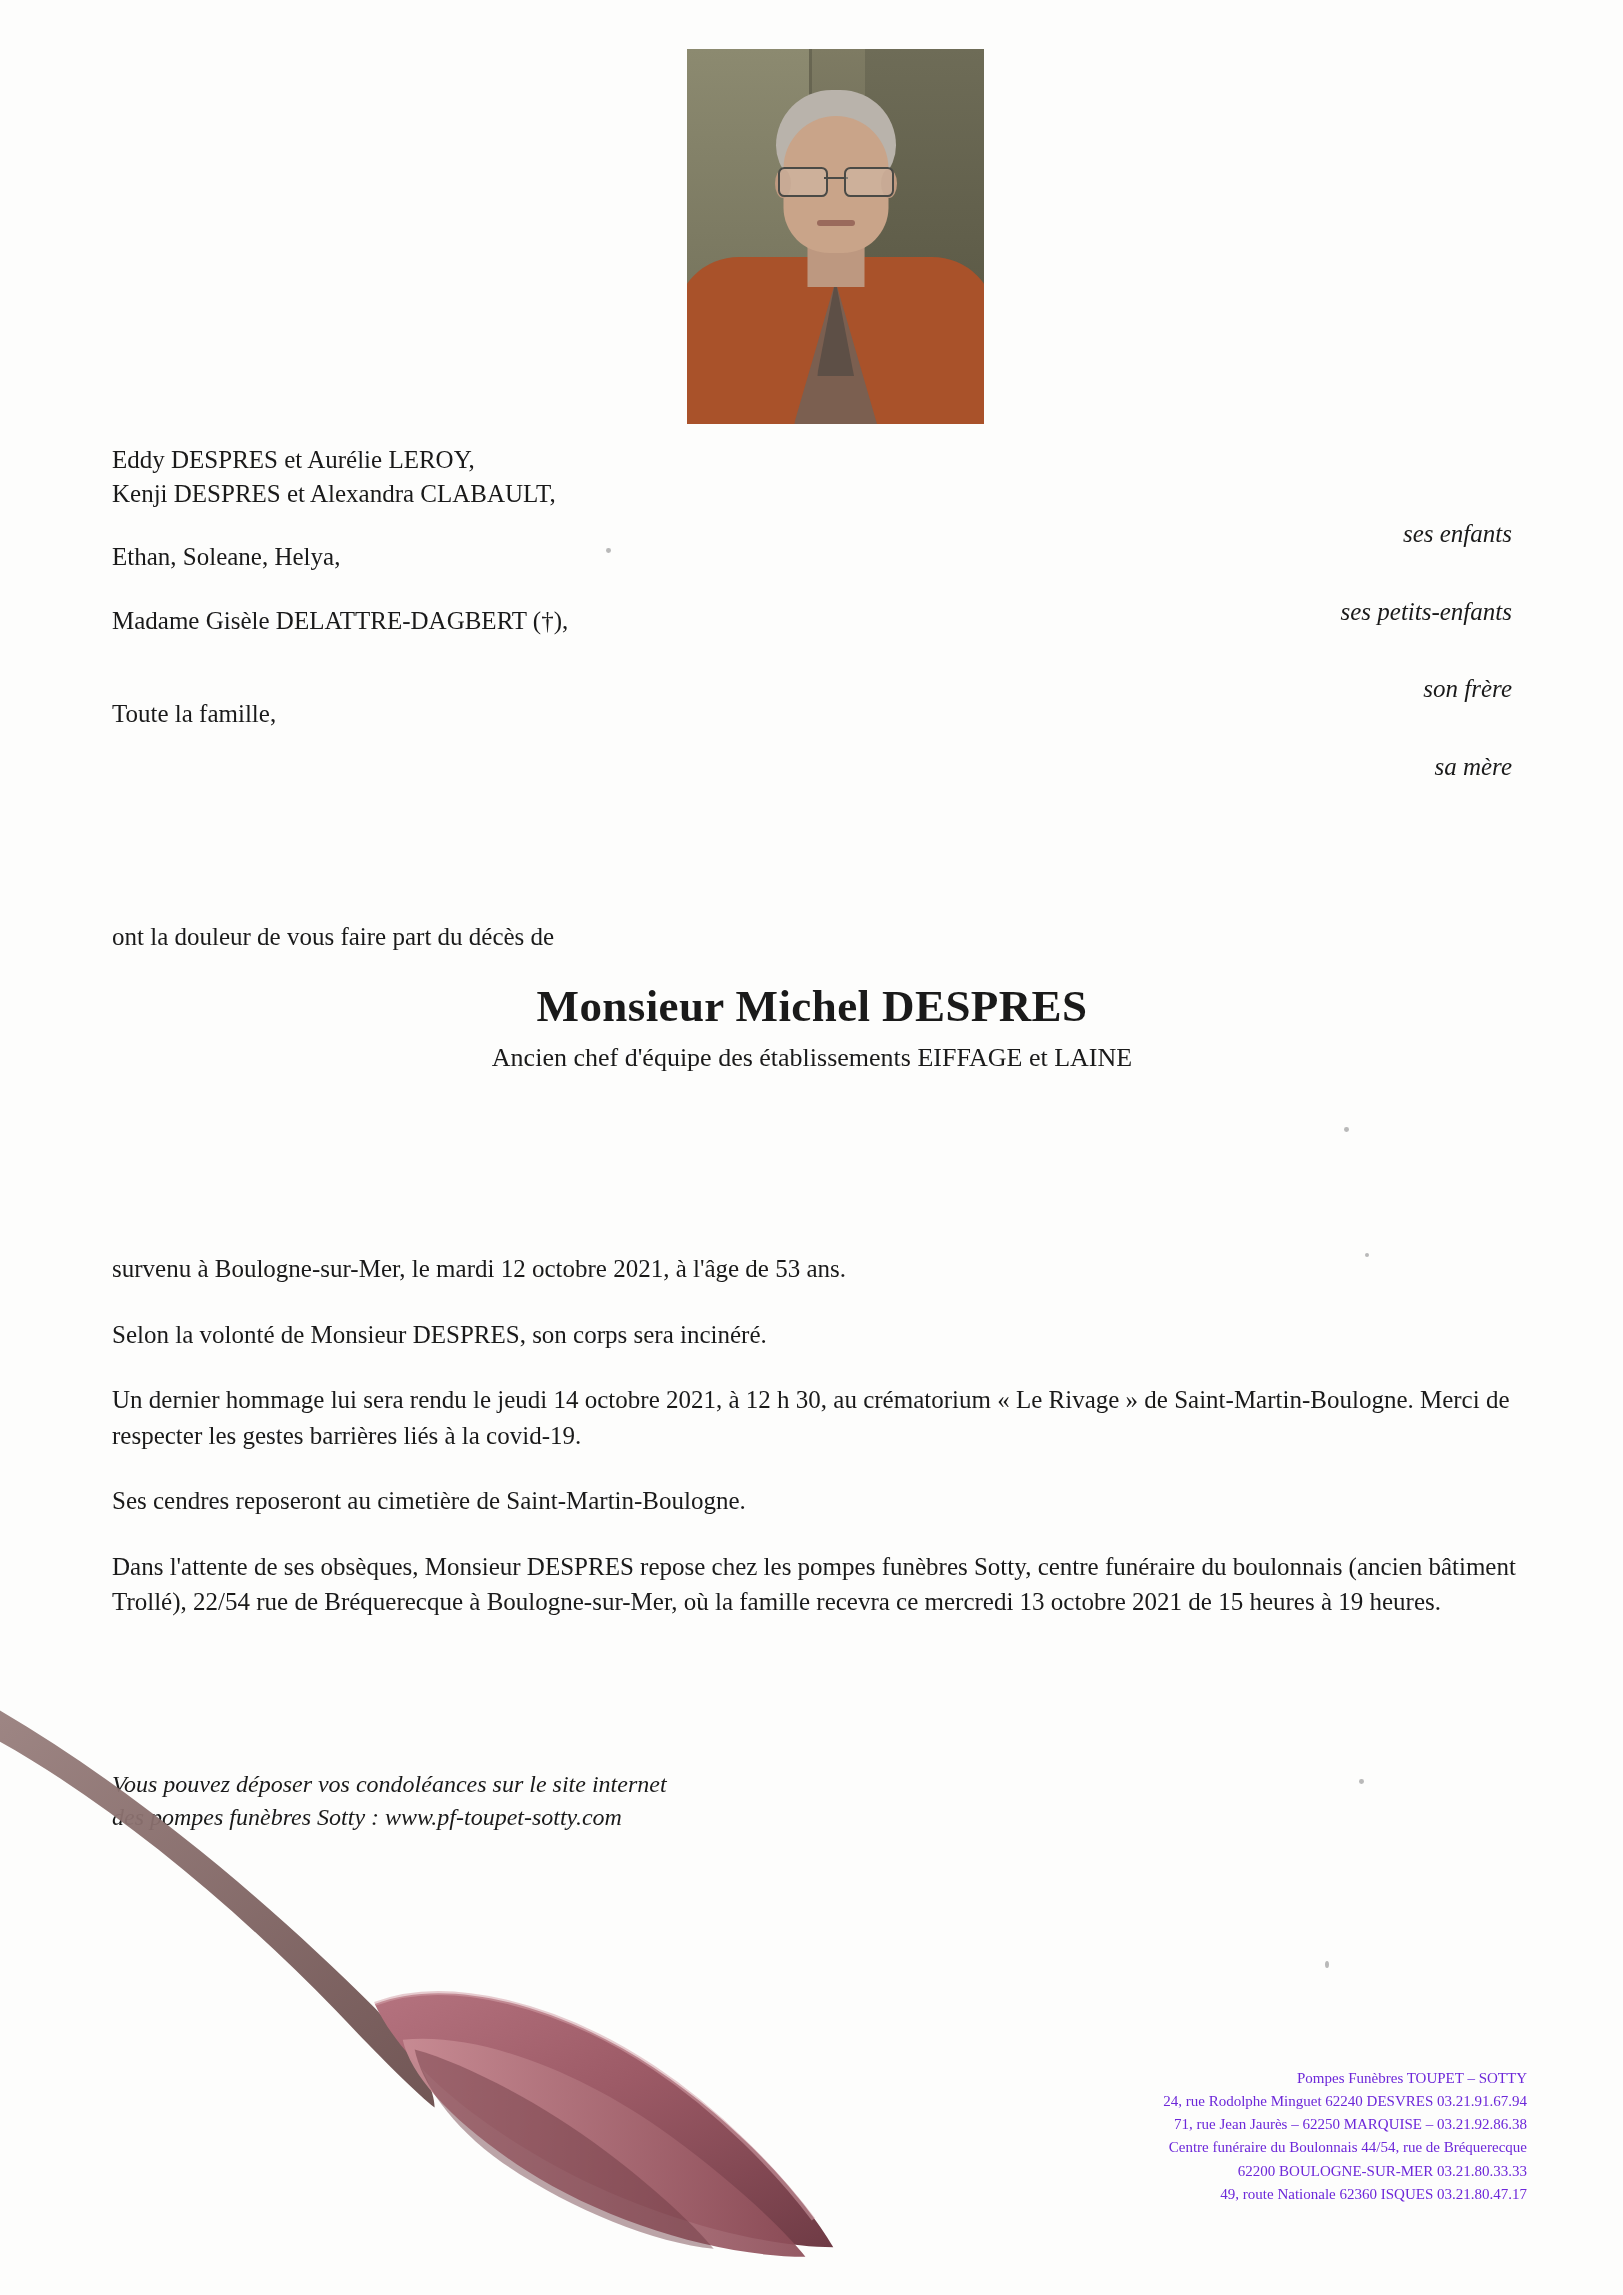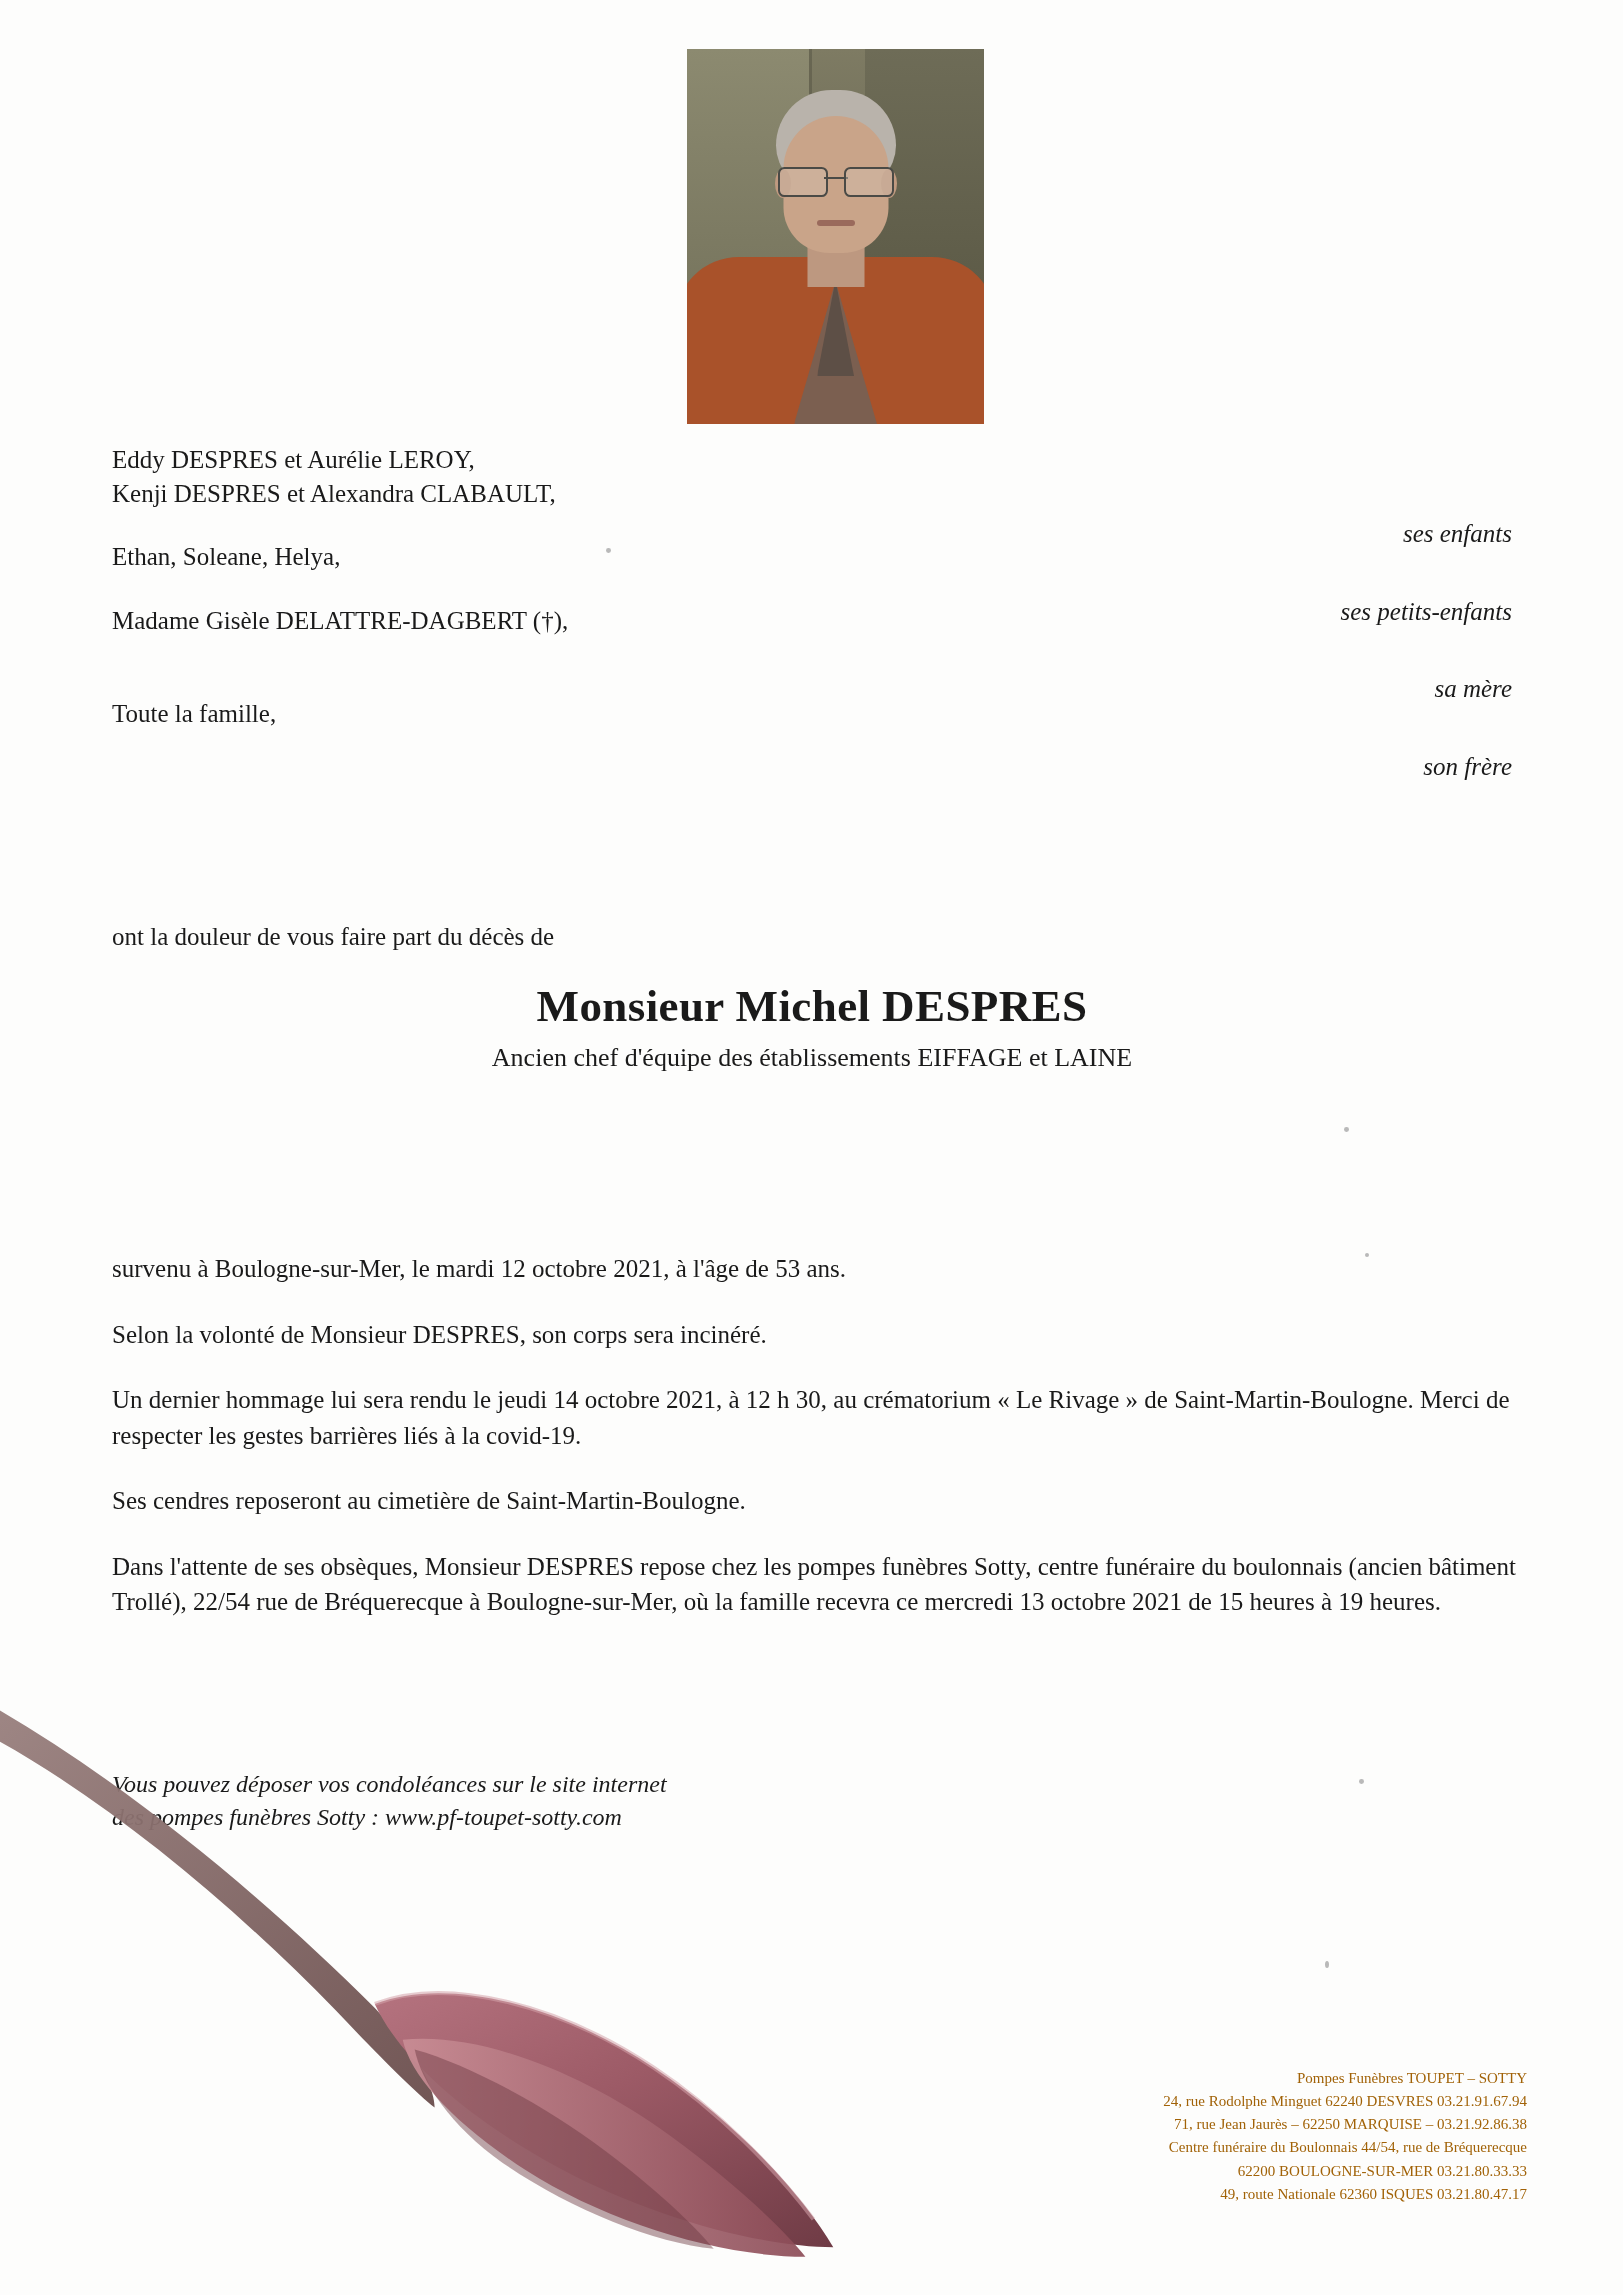--- a/index.html
+++ b/index.html
@@ -221,21 +221,21 @@
   }
 
   
   .footer {
     position: absolute;
     right: 97px;
     bottom: 89px;
     text-align: right;
     font-size: 15px;
     line-height: 1.55;
-    color: #a16207;
+    color: #6d28d9;
   }
 
   .speck {
     position: absolute;
     background: #b9b9b9;
     border-radius: 50%;
   }
 </style>
 </head>
 <body>
@@ -272,22 +272,22 @@
     <div class="gap"></div>
     <div class="line">Madame Gisèle DELATTRE-DAGBERT (†),</div>
     <div class="gap"></div>
     <div class="gap"></div>
     <div class="line">Toute la famille,</div>
   </div>
 
   <div class="roles">
     <div class="role">ses enfants</div>
     <div class="role">ses petits-enfants</div>
+    <div class="role">son frère</div>
     <div class="role">sa mère</div>
-    <div class="role">son frère</div>
   </div>
 
   <div class="announce">ont la douleur de vous faire part du décès de</div>
 
   <div class="deceased">
     <div class="name">Monsieur Michel DESPRES</div>
     <div class="role">Ancien chef d'équipe des établissements EIFFAGE et LAINE</div>
   </div>
 
   <div class="body-text">

